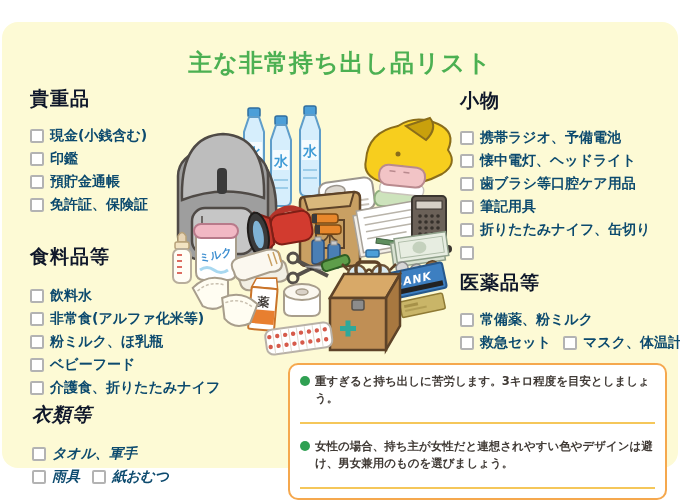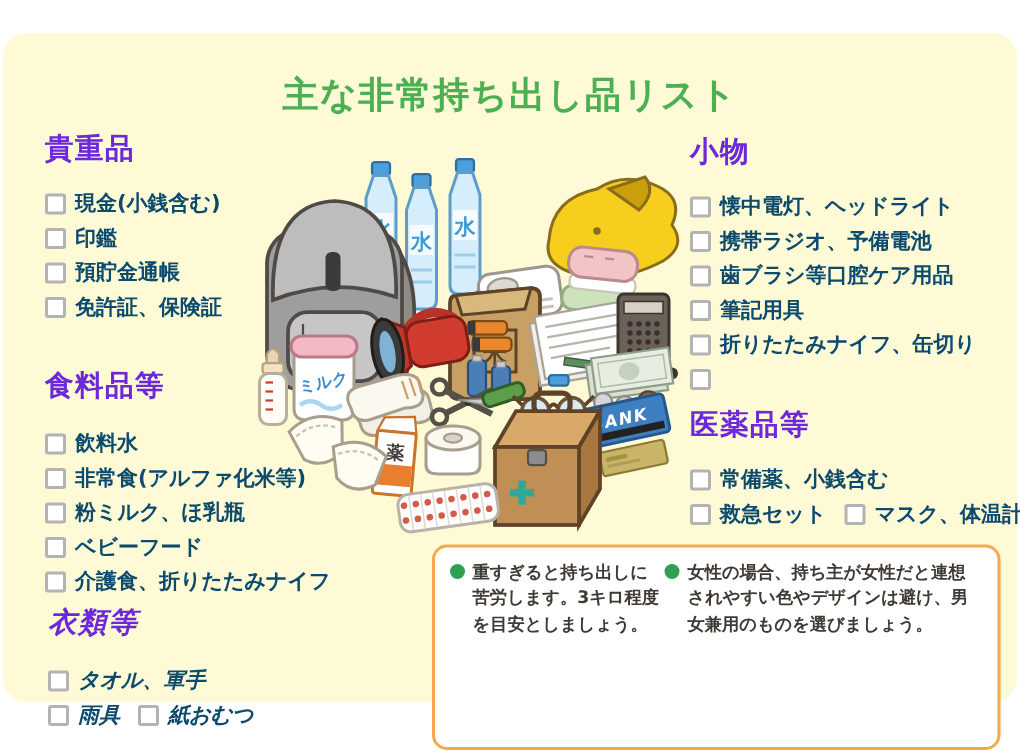--- a/index.html
+++ b/index.html
@@ -18,39 +18,39 @@
     text-align:center; color:#4CB052; font-size:24px; font-weight:700;
     letter-spacing:1px;
   }
   .section { position:absolute; }
   .sec-valuables   { left:28px;  top:64px;  width:230px; }
   .sec-food        { left:28px;  top:222px; width:235px; }
   .sec-clothing    { left:30px;  top:380px; width:230px;font-style:italic; }
   .sec-small-items { left:458px; top:66px;  width:218px; }
   .sec-medical     { left:458px; top:248px; width:218px; }
   .heading {
-    color:#6d28d9; font-size:19px; font-weight:700; margin-bottom:12px;
+    color:#0f172a; font-size:19px; font-weight:700; margin-bottom:12px;
     letter-spacing:1px;
   }
   .sec-food .heading, .sec-clothing .heading { margin-bottom:14px; }
   .row {
     display:flex; align-items:center; height:23px;
     font-size:14px; font-weight:700; color:#0c4a6e; white-space:nowrap;
   }
   .cb {
     width:14px; height:14px; flex:0 0 14px;
     background:#FFFFFF; border:2px solid #B3B3B3; border-radius:2px;
     margin-right:6px;
   }
   .row .cb:not(:first-child) { margin-left:12px; }
   .notebox {
     position:absolute; left:286px; top:341px; width:379px; height:137px;
     background:#FFFFFF; border:2px solid #F5A84E; border-radius:10px;
     padding:8px 10px 6px 10px;
-    display:flex; flex-direction:row; justify-content:space-between;
+    display:flex; flex-direction:column; justify-content:space-between;
   }
   .note {
     display:flex; gap:5px;
     font-size:11.5px; font-weight:700; color:#403A35; line-height:1.5;
   }
   .note .bullet {
     width:10px; height:10px; border-radius:50%; background:#2FA052;
     flex:0 0 10px; margin-top:3px;
   }
   .note-divider { border:none; border-top:2px solid #F5C75A; margin:3px 0; }
@@ -126,25 +126,25 @@
           <span class="lbl">紙おむつ</span>
         </div>
       </div>
   </section>
 
   <section class="section sec-small-items">
     <h2 class="heading">小物</h2>
     <div class="items">
         <div class="row">
           <span class="cb"></span>
+          <span class="lbl">携帯ラジオ、予備電池</span>
+        </div>
+        <div class="row">
+          <span class="cb"></span>
           <span class="lbl">懐中電灯、ヘッドライト</span>
-        </div>
-        <div class="row">
-          <span class="cb"></span>
-          <span class="lbl">携帯ラジオ、予備電池</span>
         </div>
         <div class="row">
           <span class="cb"></span>
           <span class="lbl">歯ブラシ等口腔ケア用品</span>
         </div>
         <div class="row">
           <span class="cb"></span>
           <span class="lbl">筆記用具</span>
         </div>
         <div class="row">
@@ -155,21 +155,21 @@
           <span class="cb"></span>
         </div>
       </div>
   </section>
 
   <section class="section sec-medical">
     <h2 class="heading">医薬品等</h2>
     <div class="items">
         <div class="row">
           <span class="cb"></span>
-          <span class="lbl">常備薬、小銭含む</span>
+          <span class="lbl">常備薬、粉ミルク</span>
         </div>
         <div class="row">
           <span class="cb"></span>
           <span class="lbl">救急セット</span>
           <span class="cb"></span>
           <span class="lbl">マスク、体温計</span>
         </div>
       </div>
   </section>
 

